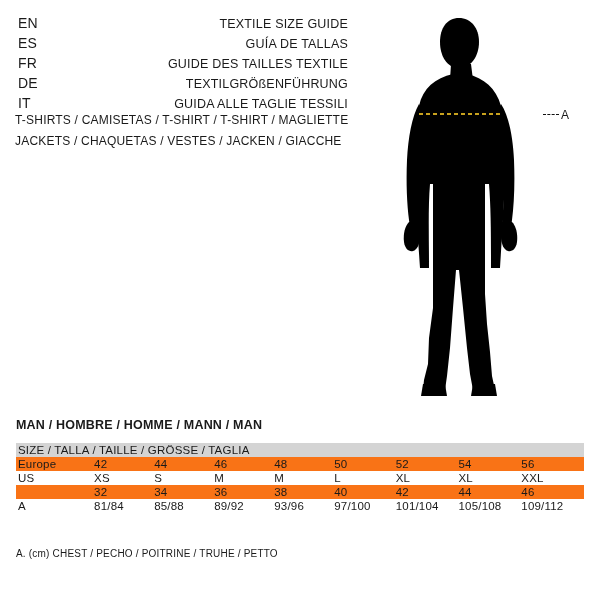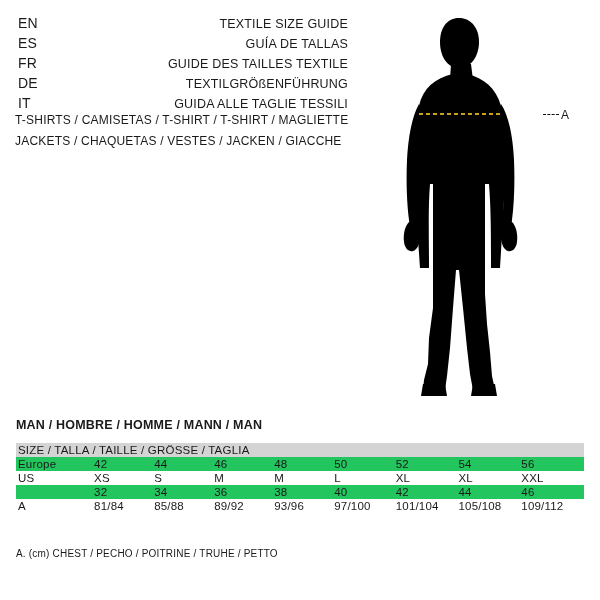--- a/index.html
+++ b/index.html
@@ -114,21 +114,21 @@
   .row-head td {
     background: #d4d4d4;
     font-weight: normal;
   }
   .row-a td,
   .row-us td {
     background: #ffffff;
   }
   .row-eu td,
   .row-32 td {
-    background: #22c55e;
+    background: #f97316;
   }
   .col-label {
     width: 86px;
     padding-left: 2px !important;
   }
   .cell {
     width: 68px;
     text-align: left;
   }
   .head-label {

